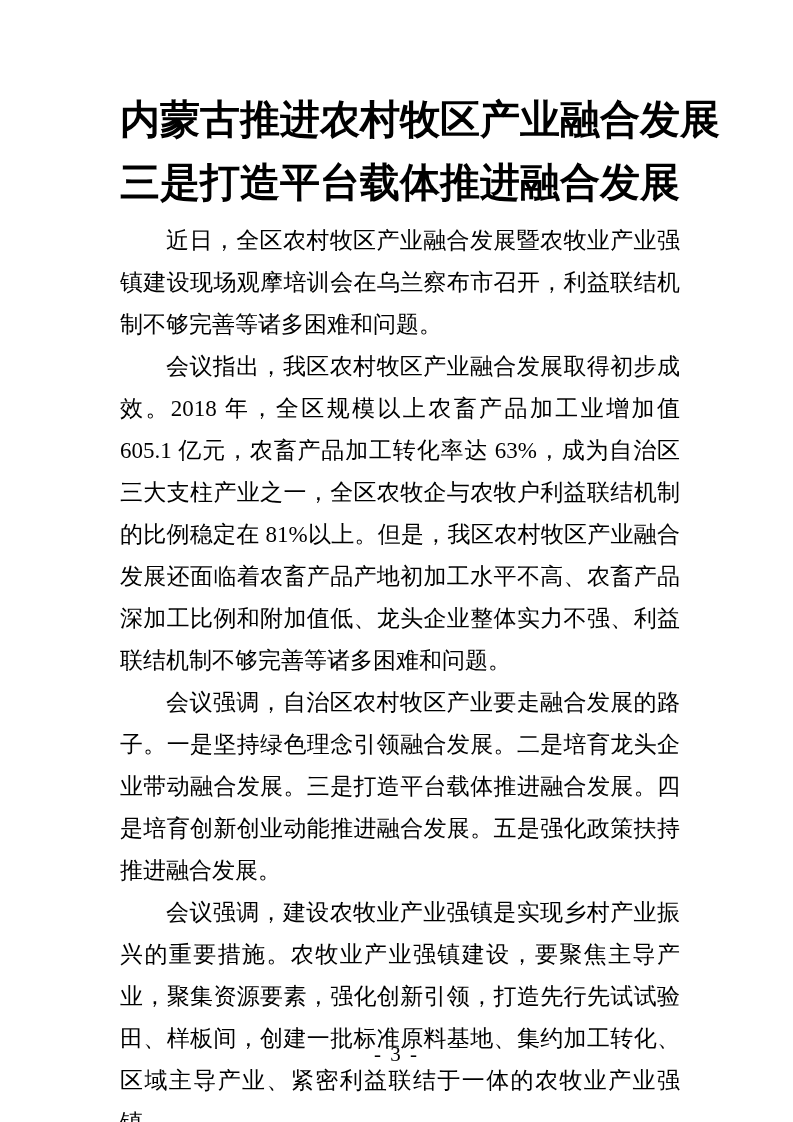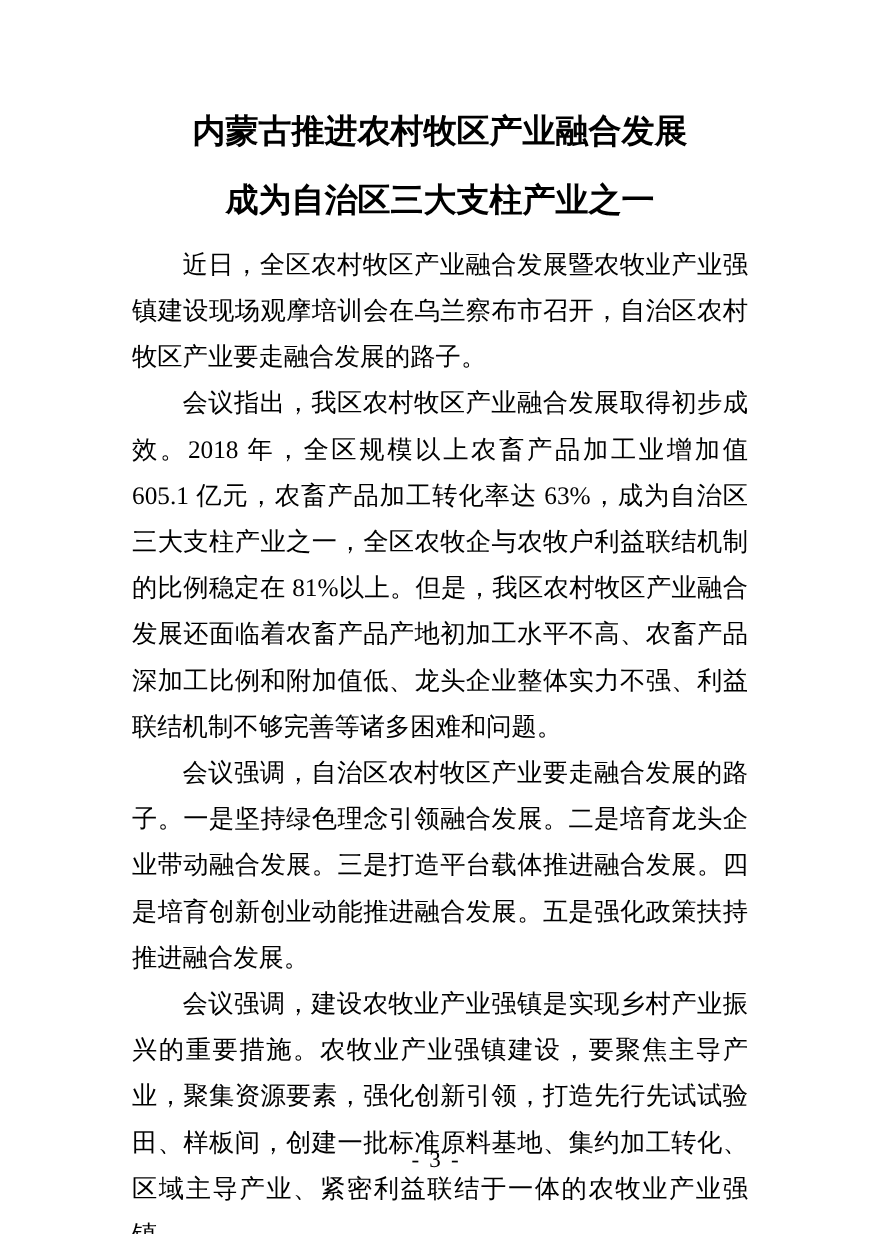--- a/index.html
+++ b/index.html
@@ -26,21 +26,21 @@
     width: 560px;
   }
 
   .title-block {
     padding-top: 103px;
     text-align: center;
   }
 
   .title-line {
     font-family: "Liberation Serif", serif;
-    font-size: 30px;
+    font-size: 40px;
     font-weight: 700;
     line-height: 34px;
     letter-spacing: 0px;
     white-space: nowrap;
   }
 
   .title-line.second {
     margin-top: 29px;
   }
 
@@ -73,25 +73,25 @@
   }
 </style>
 </head>
 <body>
 
 <div class="page">
   <div class="content">
 
     <div class="title-block">
       <div class="title-line">内蒙古推进农村牧区产业融合发展</div>
-      <div class="title-line second">成为自治区三大支柱产业之一</div>
+      <div class="title-line second">三是打造平台载体推进融合发展</div>
     </div>
 
     <div class="body-text">
-      <p>近日，全区农村牧区产业融合发展暨农牧业产业强镇建设现场观摩培训会在乌兰察布市召开，自治区农村牧区产业要走融合发展的路子。</p>
+      <p>近日，全区农村牧区产业融合发展暨农牧业产业强镇建设现场观摩培训会在乌兰察布市召开，利益联结机制不够完善等诸多困难和问题。</p>
       <p>会议指出，我区农村牧区产业融合发展取得初步成效。2018 年，全区规模以上农畜产品加工业增加值 605.1 亿元，农畜产品加工转化率达 63%，成为自治区三大支柱产业之一，全区农牧企与农牧户利益联结机制的比例稳定在 81%以上。但是，我区农村牧区产业融合发展还面临着农畜产品产地初加工水平不高、农畜产品深加工比例和附加值低、龙头企业整体实力不强、利益联结机制不够完善等诸多困难和问题。</p>
       <p>会议强调，自治区农村牧区产业要走融合发展的路子。一是坚持绿色理念引领融合发展。二是培育龙头企业带动融合发展。三是打造平台载体推进融合发展。四是培育创新创业动能推进融合发展。五是强化政策扶持推进融合发展。</p>
       <p>会议强调，建设农牧业产业强镇是实现乡村产业振兴的重要措施。农牧业产业强镇建设，要聚焦主导产业，聚集资源要素，强化创新引领，打造先行先试试验田、样板间，创建一批标准原料基地、集约加工转化、区域主导产业、紧密利益联结于一体的农牧业产业强镇。</p>
     </div>
 
   </div>
 
   <div class="footer">
     <span class="page-number">- 3 -</span>
   </div>

